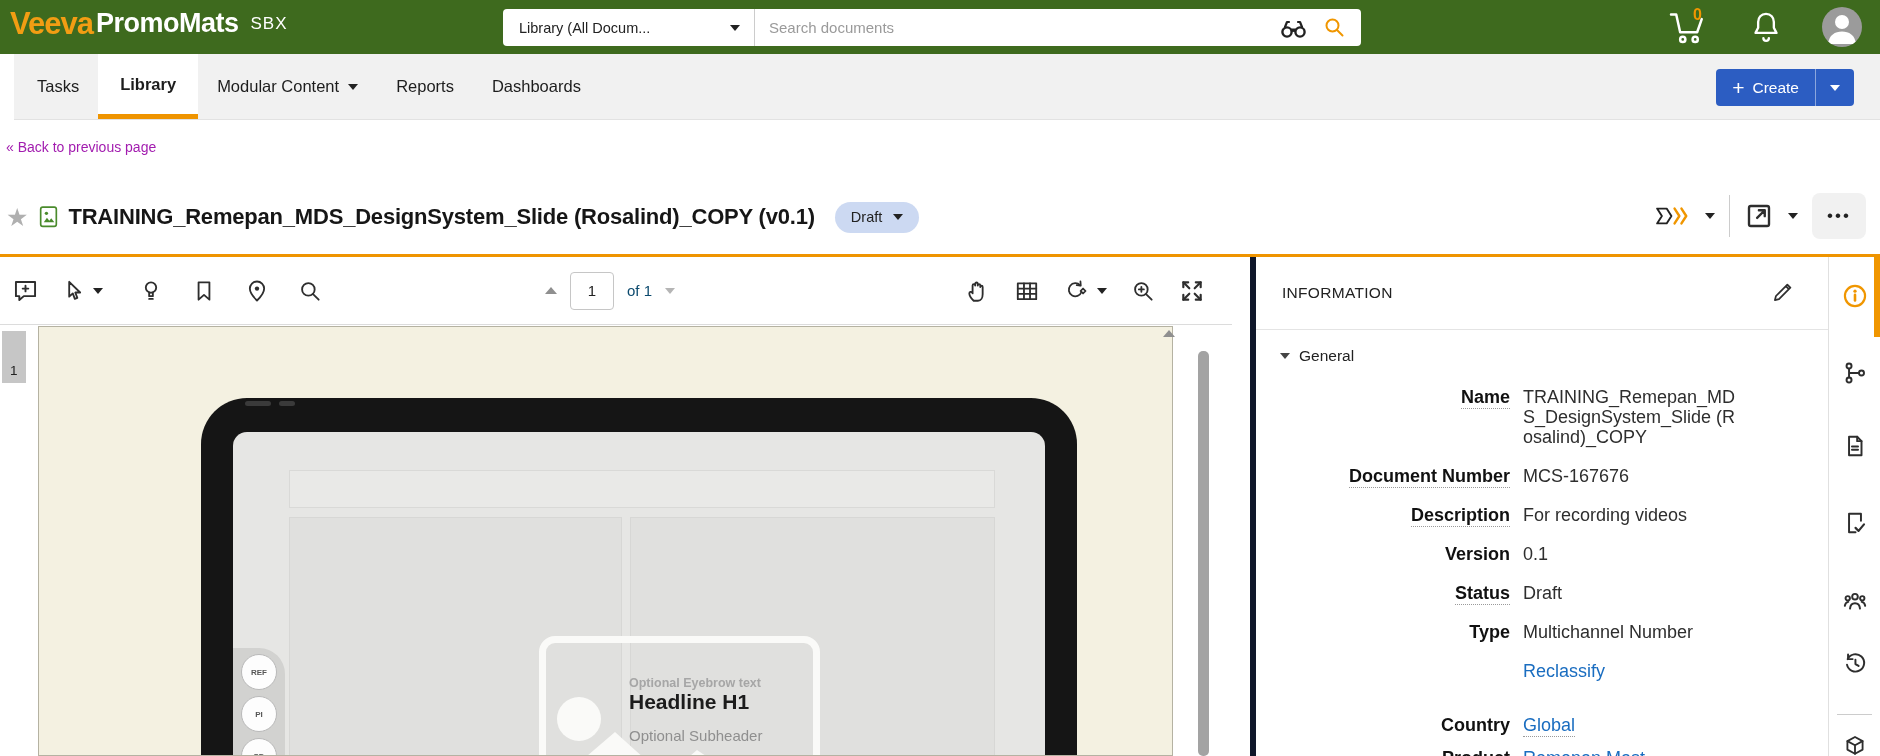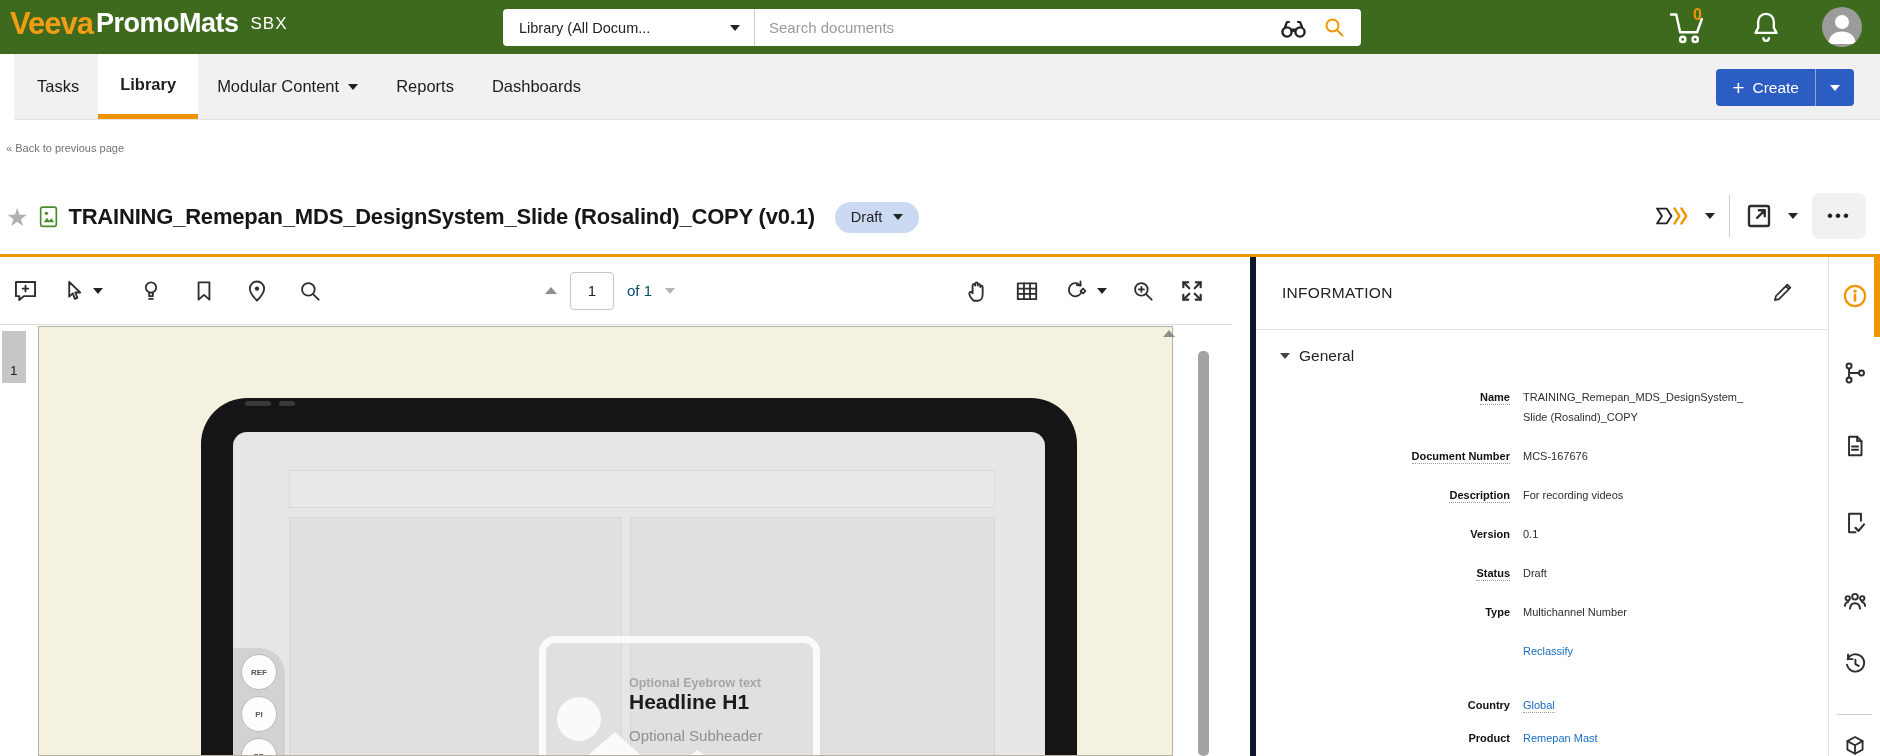--- a/index.html
+++ b/index.html
@@ -38,21 +38,21 @@
   .create-btn{position:absolute;right:26px;top:69px;height:37px;background:#2c5dc2;border-radius:4px;color:#fff;
               display:flex;align-items:center;font-size:15.5px;cursor:pointer;}
   .create-main{display:flex;align-items:center;gap:8px;padding:0 16px;height:100%;}
   .create-plus{font-size:21px;font-weight:400;line-height:1;}
   .create-sep{width:1px;height:100%;background:rgba(255,255,255,.45);}
   .create-caret{width:38px;height:100%;display:flex;align-items:center;justify-content:center;}
   .create-caret .cdown{border-top-color:#fff;}
 
   
   .backrow{position:absolute;top:138px;left:6px;}
-  .backrow a{color:#737373;font-size:11px;text-decoration:none;cursor:pointer;}
+  .backrow a{color:#a21caf;font-size:14px;text-decoration:none;cursor:pointer;}
   .titlerow{position:absolute;top:194px;left:6px;height:46px;display:flex;align-items:center;}
   .star{font-size:25px;color:#b0b0b0;cursor:pointer;}
   .doctitle{font-size:22px;font-weight:bold;color:#161616;margin-left:8px;letter-spacing:-0.2px;}
   .draft-pill{margin-left:20px;background:#ccd9f2;border-radius:17px;height:31px;display:flex;align-items:center;
               gap:11px;padding:0 16px;font-size:14.5px;color:#222;cursor:pointer;}
   .draft-pill .cdown{border-top-width:6px;}
   .title-actions{position:absolute;top:192px;right:14px;height:48px;display:flex;align-items:center;gap:14px;}
   .vsep{width:1px;height:42px;background:#ccc;}
   .more-btn{width:54px;height:46px;background:#f1f1f1;border-radius:8px;display:flex;align-items:center;justify-content:center;
             font-size:17px;letter-spacing:2px;color:#222;cursor:pointer;}
@@ -92,21 +92,21 @@
 
   
   .infopanel{position:absolute;left:1250px;top:257px;width:578px;height:499px;background:#fff;border-left:6px solid #0f172a;box-sizing:border-box;overflow:hidden;}
   .info-head{position:relative;height:72px;border-bottom:1px solid #e4e4e4;}
   .info-title{position:absolute;left:26px;top:27px;font-size:15.5px;letter-spacing:.3px;color:#222;font-weight:500;}
   .pencil{position:absolute;right:32px;top:22px;cursor:pointer;}
   .gen-row{display:flex;align-items:center;gap:9px;padding:17px 0 8px 24px;cursor:pointer;}
   .gen-row .cdown{border-top-color:#444;}
   .gen-label{font-size:15.5px;color:#222;}
   .fields{padding-left:24px;padding-top:14px;}
-  .frow{display:flex;margin-bottom:19px;font-size:11px;line-height:20px;}
+  .frow{display:flex;margin-bottom:19px;font-size:18px;line-height:20px;}
   .flabel{width:230px;text-align:right;font-weight:bold;color:#111;flex:none;}
   .dotu{border-bottom:1px dotted #9a9a9a;padding-bottom:1px;}
   .fval{margin-left:13px;width:222px;word-break:break-all;color:#2e2e2e;}
   .fval.link{color:#1a6dc0;cursor:pointer;}
   .mb-big{margin-bottom:34px;}
   .mb-sm{margin-bottom:13px;}
 
   
   .rail{position:absolute;left:1828px;top:257px;width:52px;height:499px;background:#fff;border-left:1px solid #e0e0e0;box-sizing:border-box;}
   .rail-ic{position:absolute;left:13px;cursor:pointer;}

